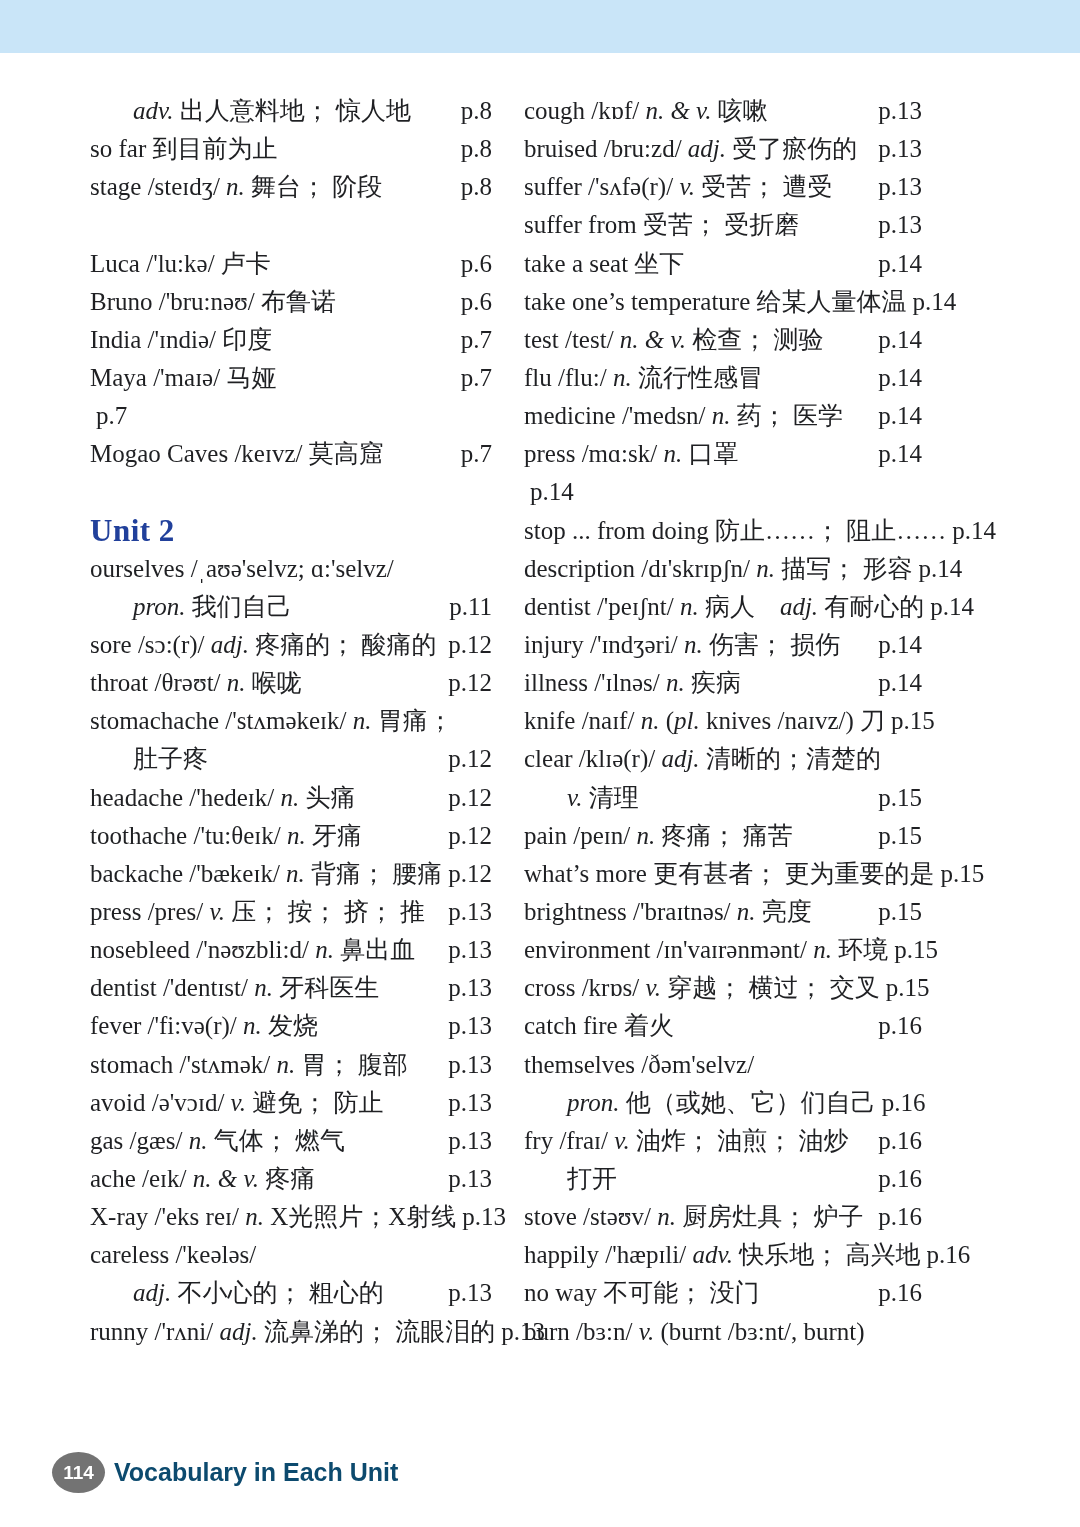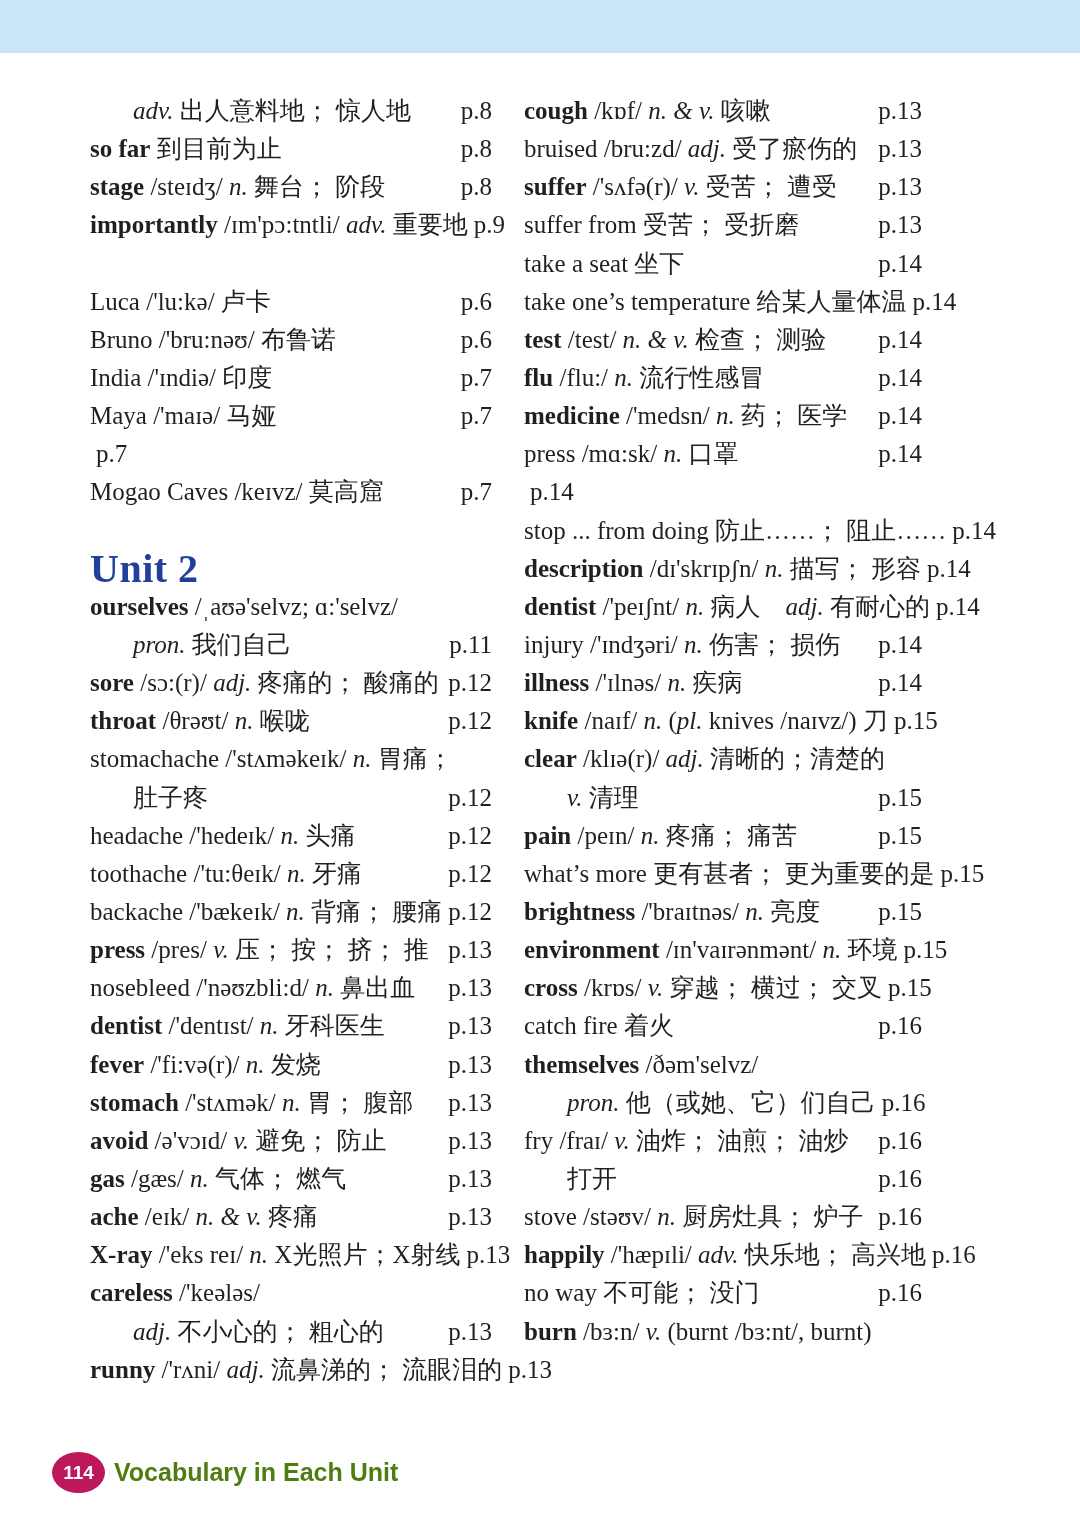--- a/index.html
+++ b/index.html
@@ -18,53 +18,52 @@
   .col-right{left:524px;width:398px;}
   .row{
     height:38.15px;line-height:38.15px;
     display:flex;justify-content:space-between;align-items:baseline;
     font-size:25px;color:#1f2023;white-space:pre;
   }
   .row.gap{}
   .txt{flex:0 1 auto;}
   .txt.ind{padding-left:43px;}
   .pg{flex:none;margin-left:6px;}
-  .s-b{font-weight:700;}
+  .s-b{font-weight:400;}
   .s-i{font-style:italic;}
   .s-r{}
   .heading{
-    font-size:40px;font-weight:700;color:#21409b;
+    font-size:31px;font-weight:700;color:#21409b;
     letter-spacing:0.5px;
   }
   .footer{position:absolute;left:0;top:1448px;width:1080px;height:50px;}
   .badge{
     position:absolute;left:52px;top:4px;width:53px;height:41px;
-    border-radius:50%;background:#be185d;color:#ffffff;
+    border-radius:50%;background:#737373;color:#ffffff;
     display:flex;align-items:center;justify-content:center;
     font-family:"Liberation Sans","DejaVu Sans",sans-serif;
     font-weight:700;font-size:19px;
   }
   .footer-label{
     position:absolute;left:114px;top:10px;
-    color:#4d7c0f;
+    color:#0c4a6e;
     font-family:"Liberation Sans","DejaVu Sans",sans-serif;
     font-weight:700;font-size:25px;
   }
 </style>
 </head>
 <body>
 
 <div class="page-body">
   <div class="banner"></div>
 
   <div class="col col-left" id="col-left">
       <div class="row"><span class="txt ind"><span class="s-i">adv.</span><span class="s-r"> 出人意料地； 惊人地</span></span><span class="pg">p.8</span></div>
       <div class="row"><span class="txt"><span class="s-b">so far</span><span class="s-r"> 到目前为止</span></span><span class="pg">p.8</span></div>
       <div class="row"><span class="txt"><span class="s-b">stage</span><span class="s-r"> /steɪdʒ/ </span><span class="s-i">n.</span><span class="s-r"> 舞台； 阶段</span></span><span class="pg">p.8</span></div>
-      <div class="row"><span class="txt"><span class="s-b">importantly</span><span class="s-r"> /ɪm'pɔ:tntli/ </span><span class="s-i">adv.</span><span class="s-r"> 重要地</span></span><span class="pg">p.9</span></div>
       <div class="row gap"></div>
       <div class="row"><span class="txt"><span class="s-r">Luca /'lu:kə/ 卢卡</span></span><span class="pg">p.6</span></div>
       <div class="row"><span class="txt"><span class="s-r">Bruno /'bru:nəʊ/ 布鲁诺</span></span><span class="pg">p.6</span></div>
       <div class="row"><span class="txt"><span class="s-r">India /'ɪndiə/ 印度</span></span><span class="pg">p.7</span></div>
       <div class="row"><span class="txt"><span class="s-r">Maya /'maɪə/ 马娅</span></span><span class="pg">p.7</span></div>
       <div class="row"><span class="pg">p.7</span></div>
       <div class="row"><span class="txt"><span class="s-r">Mogao Caves /keɪvz/ 莫高窟</span></span><span class="pg">p.7</span></div>
       <div class="row gap"></div>
       <div class="row"><span class="heading">Unit 2</span></div>
       <div class="row"><span class="txt"><span class="s-b">ourselves</span><span class="s-r"> /ˌaʊə'selvz; ɑ:'selvz/</span></span><span class="pg"></span></div>

